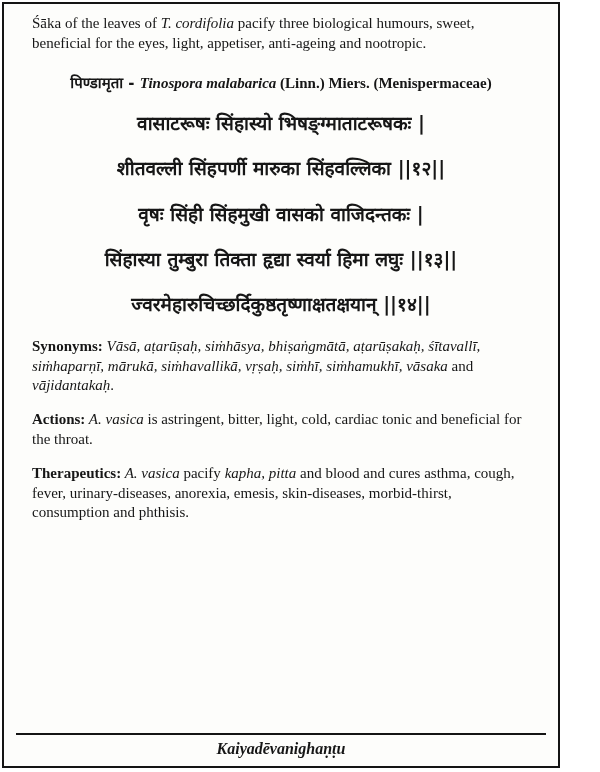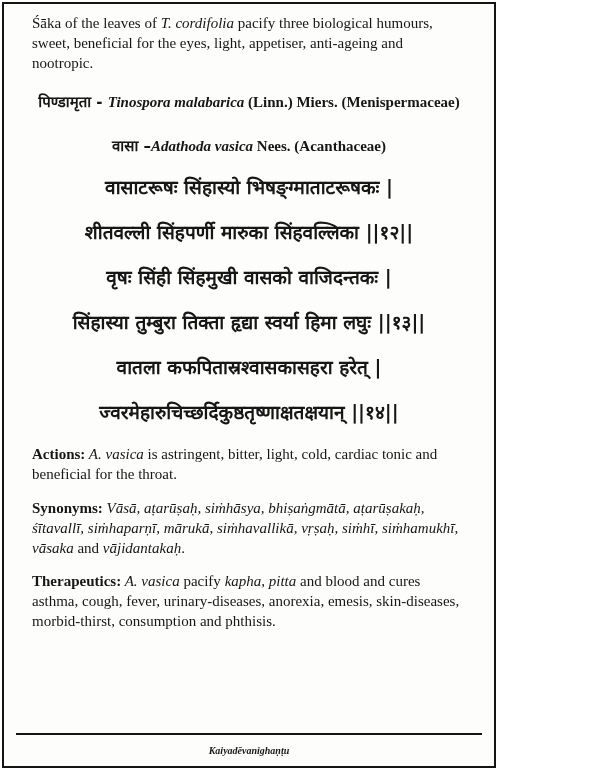--- a/index.html
+++ b/index.html
@@ -10,21 +10,21 @@
     width: 600px;
     height: 772px;
     background: #ffffff;
     font-family: "Liberation Serif", serif;
     color: #161616;
   }
   .page {
     position: absolute;
     left: 2px;
     top: 2px;
-    width: 494px;
+    width: 558px;
     height: 766px;
     box-sizing: border-box;
     border: 2px solid #141414;
     background: #fdfdfb;
     padding: 10px 28px 0 28px;
     display: flex;
     flex-direction: column;
     overflow: hidden;
   }
   p {
@@ -54,21 +54,21 @@
   .footer {
     margin: auto -16px 0 -16px;
     border-top: 2px solid #141414;
     position: relative;
     text-align: center;
     padding: 5px 0 8px 0;
   }
   .footer-title {
     font-weight: bold;
     font-style: italic;
-    font-size: 10px;
+    font-size: 16px;
   }
   .footer-page {
     position: absolute;
     right: 14px;
     top: 5px;
     font-weight: bold;
     font-size: 15px;
     font-style: normal;
     margin-top: 32px;
   }
@@ -76,34 +76,32 @@
 </head>
 <body>
 
 <div class="page">
 
   <p><span>Śāka of the leaves of </span><span class="i">T. cordifolia</span><span> pacify three biological humours, sweet, beneficial for the eyes, light, appetiser, anti-ageing and nootropic.</span></p>
 
   <p class="heading"><span class="dev">पिण्डामृता - </span><span class="bi">Tinospora malabarica</span><span> (Linn.) Miers. (Menispermaceae)</span></p>
 
 
-  <p class="heading"><span class="dev">वासा –</span><span class="bi">Adathoda vasica</span><span> Nees. (Acanthaceae)</span></p>
 
   <div>
     <p class="verse">वासाटरूषः सिंहास्यो भिषङ्ग्माताटरूषकः |</p>
     <p class="verse">शीतवल्ली सिंहपर्णी मारुका सिंहवल्लिका ||१२||</p>
     <p class="verse">वृषः सिंही सिंहमुखी वासको वाजिदन्तकः |</p>
     <p class="verse">सिंहास्या तुम्बुरा तिक्ता हृद्या स्वर्या हिमा लघुः ||१३||</p>
-    <p class="verse">वातला कफपितास्रश्वासकासहरा हरेत् |</p>
     <p class="verse">ज्वरमेहारुचिच्छर्दिकुष्ठतृष्णाक्षतक्षयान् ||१४||</p>
   </div>
 
+  <p><span class="b">Synonyms:</span><span class="i"> Vāsā, aṭarūṣaḥ, siṁhāsya, bhiṣaṅgmātā, aṭarūṣakaḥ, śītavallī, siṁhaparṇī, mārukā, siṁhavallikā, vṛṣaḥ, siṁhī, siṁhamukhī, vāsaka</span><span> and </span><span class="i">vājidantakaḥ</span><span>.</span></p>
+
   <p><span class="b">Actions:</span><span class="i"> A. vasica</span><span> is astringent, bitter, light, cold, cardiac tonic and beneficial for the throat.</span></p>
-
-  <p><span class="b">Synonyms:</span><span class="i"> Vāsā, aṭarūṣaḥ, siṁhāsya, bhiṣaṅgmātā, aṭarūṣakaḥ, śītavallī, siṁhaparṇī, mārukā, siṁhavallikā, vṛṣaḥ, siṁhī, siṁhamukhī, vāsaka</span><span> and </span><span class="i">vājidantakaḥ</span><span>.</span></p>
 
   <p><span class="b">Therapeutics:</span><span class="i"> A. vasica</span><span> pacify </span><span class="i">kapha, pitta</span><span> and blood and cures asthma, cough, fever, urinary-diseases, anorexia, emesis, skin-diseases, morbid-thirst, consumption and phthisis.</span></p>
 
 
   <div class="footer">
     <span class="footer-title">Kaiyadēvanighaṇṭu</span>
     <span class="footer-page">10</span>
   </div>
 
 </div>

